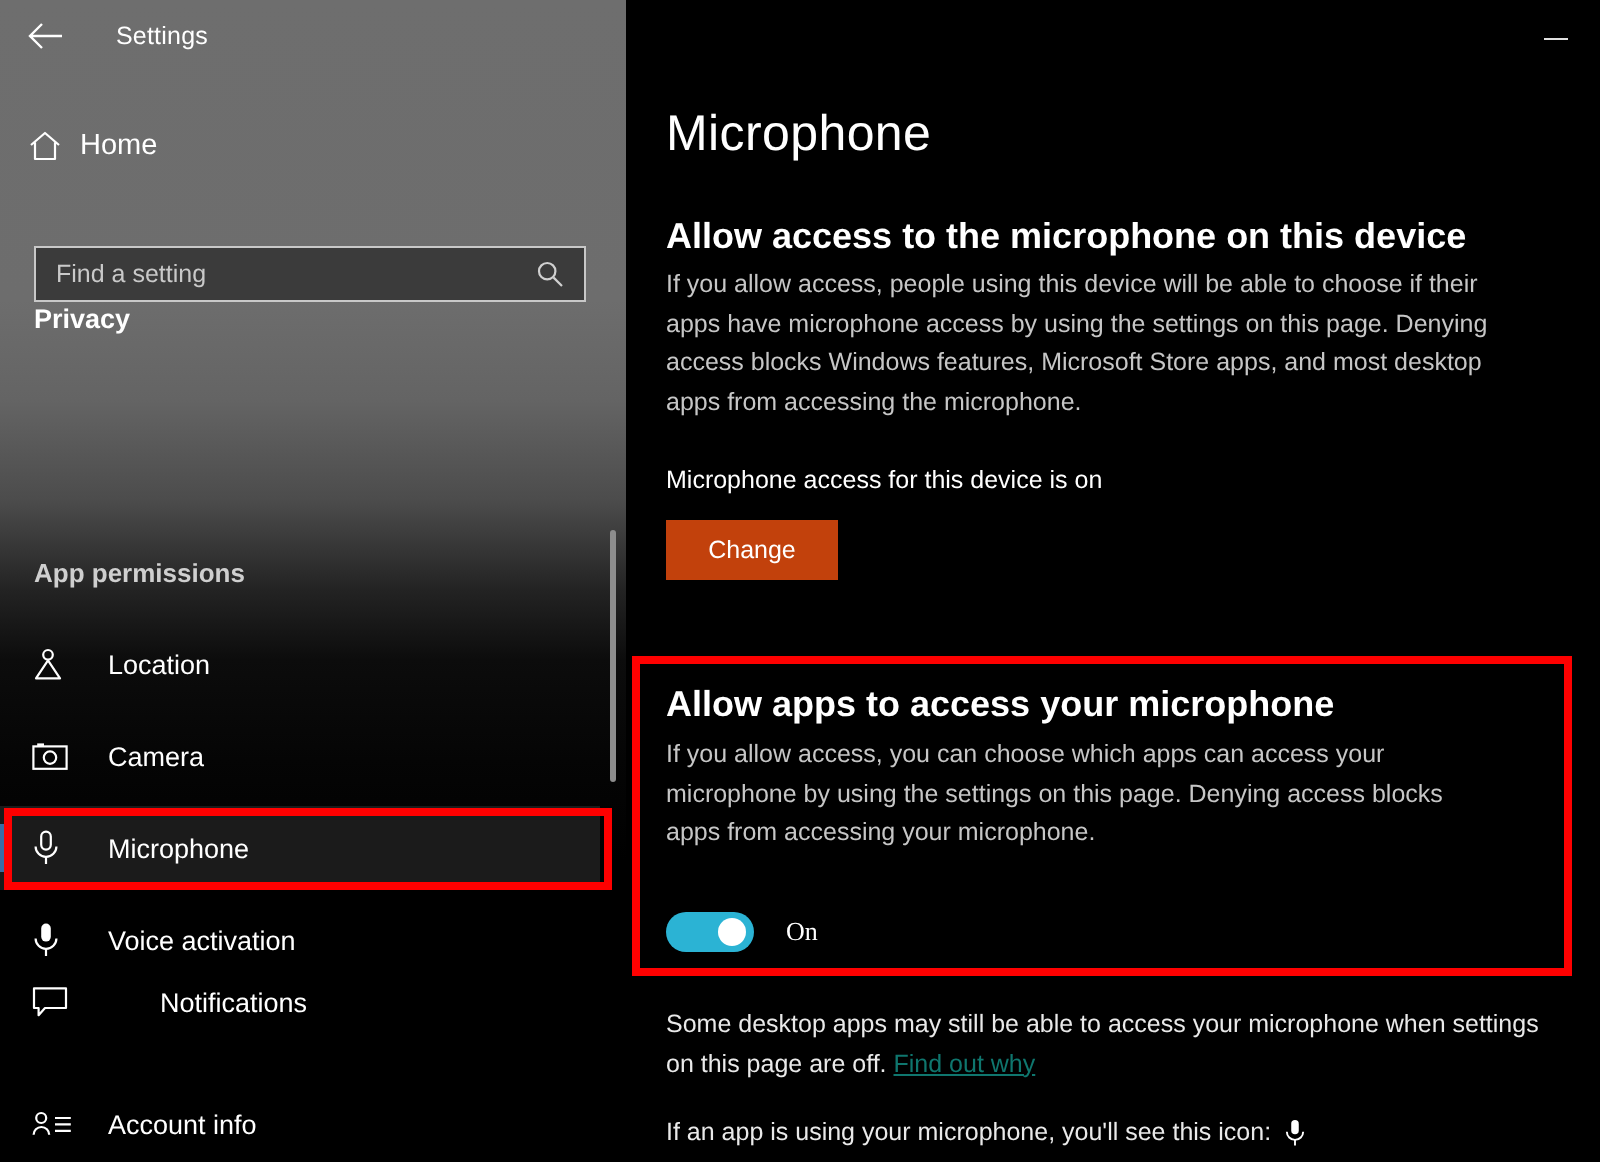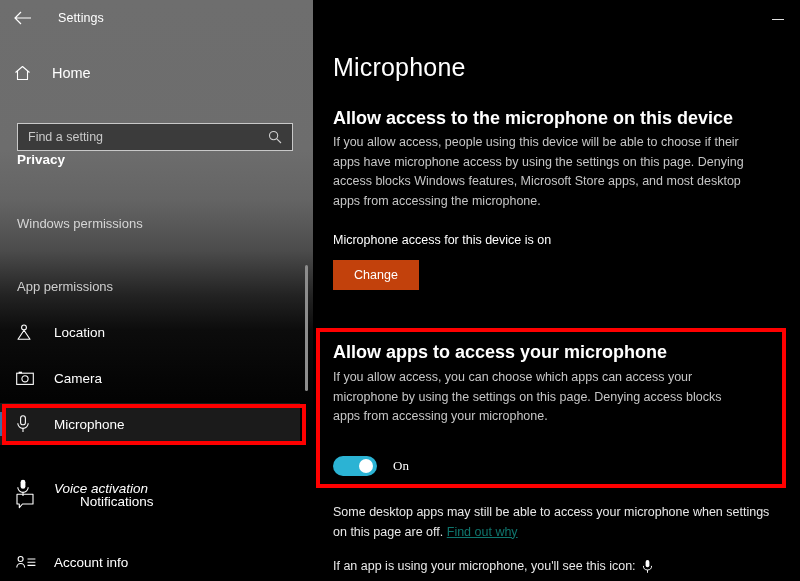--- a/index.html
+++ b/index.html
@@ -81,21 +81,21 @@
   .home-icon {
     width: 26px;
     display: flex;
     align-items: center;
     justify-content: flex-start;
     color: #ffffff;
   }
   .home-label {
     font-size: 14.5px;
     color: #ffffff;
-    margin-left: 12px;
+    margin-left: 0;
   }
 
   .search-box {
     position: absolute;
     top: 103px; left: 17px;
     width: 276px;
     height: 28px;
     background: #3b3b3b;
     border: 1px solid #c8c8c8;
     box-sizing: border-box;
@@ -122,21 +122,21 @@
     font-weight: bold;
     font-size: 13.5px;
     color: #ffffff;
   }
   .group-label {
     position: absolute;
     left: 17px;
     font-size: 13px;
     color: #d6d6d6;
   }
-  .group-label.dim { color: #cfcfcf; }
+  .group-label.dim { color: #cfcfcf; font-weight: bold; }
 
   .nav-item {
     position: absolute;
     left: 0;
     width: 300px;
     height: 42px;
     display: flex;
     align-items: center;
   }
   .nav-item .ico {
@@ -332,21 +332,20 @@
       <span class="search-icon">
         <svg width="14" height="14" viewBox="0 0 14 14">
           <circle cx="5.6" cy="5.6" r="4.1" stroke="#d0d0d0" stroke-width="1.1" fill="none"></circle>
           <path d="M8.8 8.8 L13 13" stroke="#d0d0d0" stroke-width="1.1" fill="none"></path>
         </svg>
       </span>
     </div>
 
     <div class="nav-head" style="top:152px;">Privacy</div>
 
-    <div class="group-label" style="top:216px;">Windows permissions</div>
     <div class="group-label dim" style="top:279px;">App permissions</div>
 
     <div class="nav-item" style="top:311px;">
       <span class="ico">
         <svg width="16" height="17" viewBox="0 0 16 17">
           <circle cx="8" cy="3.4" r="2.4" stroke="#ffffff" stroke-width="1.1" fill="none"></circle>
           <path d="M8 6.2 L2 15.2 L14 15.2 Z" stroke="#ffffff" stroke-width="1.1" fill="none" stroke-linejoin="round"></path>
         </svg>
       </span>
       <span class="lbl">Location</span>
@@ -368,21 +367,21 @@
       <span class="ico">
         <svg width="14" height="18" viewBox="0 0 14 18">
           <rect x="4.6" y="0.8" width="4.8" height="9" rx="2.4" stroke="#ffffff" stroke-width="1.1" fill="none"></rect>
           <path d="M1.8 8.2 a5.2 5.2 0 0 0 10.4 0" stroke="#ffffff" stroke-width="1.1" fill="none"></path>
           <path d="M7 13.4 L7 17" stroke="#ffffff" stroke-width="1.1"></path>
         </svg>
       </span>
       <span class="lbl">Microphone</span>
     </div>
 
-    <div class="nav-item" style="top:467px;font-style:italic;">
+    <div class="nav-item" style="top:449px;">
       <span class="ico">
         <svg width="14" height="18" viewBox="0 0 14 18">
           <rect x="4.6" y="0.8" width="4.8" height="9" rx="2.4" fill="#ffffff"></rect>
           <path d="M1.8 8.2 a5.2 5.2 0 0 0 10.4 0" stroke="#ffffff" stroke-width="1.1" fill="none"></path>
           <path d="M7 13.4 L7 17" stroke="#ffffff" stroke-width="1.1"></path>
         </svg>
       </span>
       <span class="lbl">Voice activation</span>
     </div>
 

